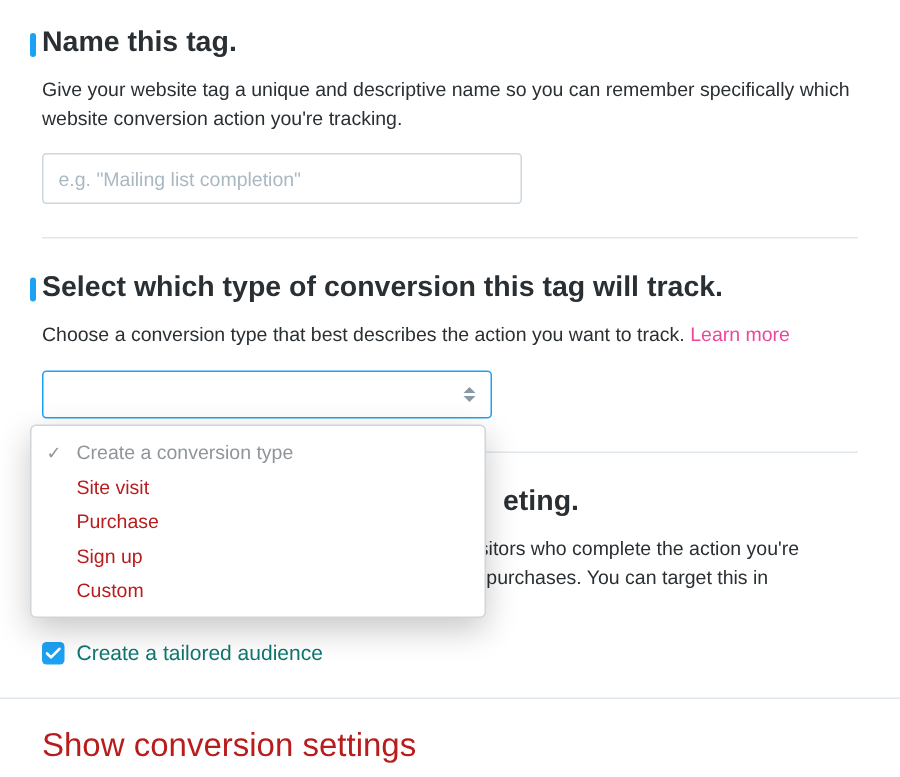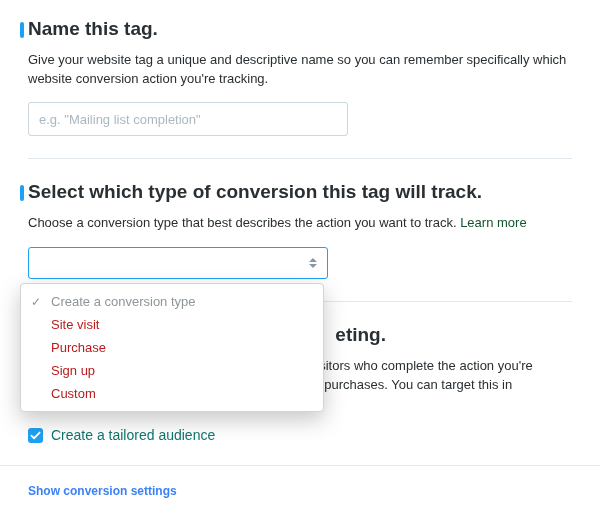--- a/index.html
+++ b/index.html
@@ -38,21 +38,21 @@
     margin: 0 0 10px 0;
     line-height: 1.2;
   }
   p.desc {
     font-size: 13px;
     color: #292f33;
     line-height: 1.45;
     margin-bottom: 14px;
   }
   a.learn {
-    color: #14532d;
+    color: #ec4899;
     text-decoration: none;
     cursor: pointer;
   }
   input.text-input {
     width: 320px;
     height: 34px;
     padding: 6px 10px;
     font-size: 13px;
     color: #66757f;
     border: 1px solid #ccd6dd;
@@ -138,23 +138,23 @@
   }
   .checkbox svg { width: 11px; height: 11px; }
   .checkbox-label { font-size: 14px; color: #0f766e; }
 
   .footer {
     padding: 8px 28px 18px 28px;
     border-top: 1px solid #e1e8ed;
     margin-top: 0;
   }
   .show-settings {
-    font-size: 12px;
-    font-weight: 700;
-    color: #3b82f6;
+    font-size: 22px;
+    font-weight: 400;
+    color: #b91c1c;
     cursor: pointer;
     padding-top: 10px;
     display: inline-block;
   }
 
   
   .select-wrap { position: relative; }
 </style>
 </head>
 <body>

